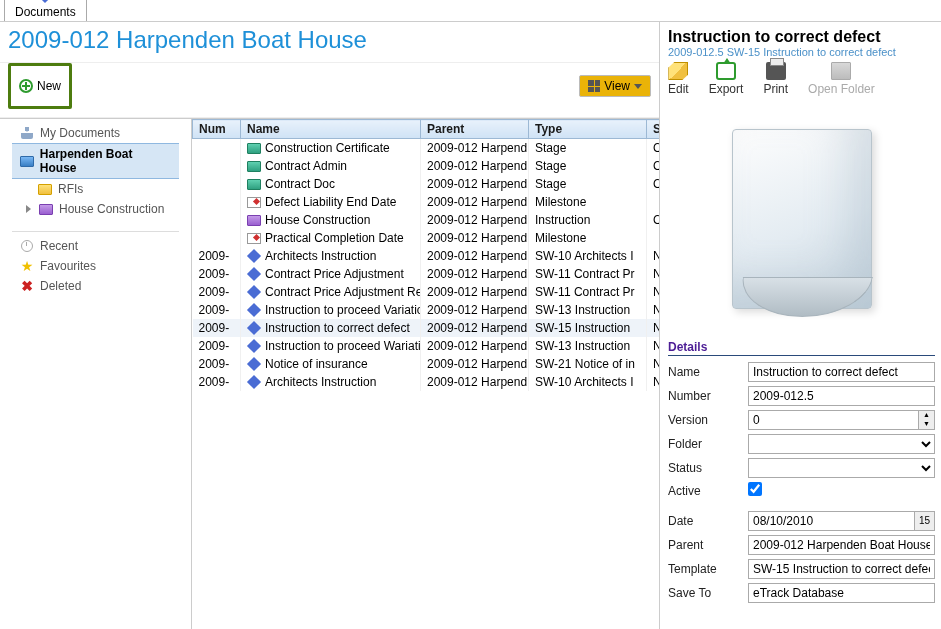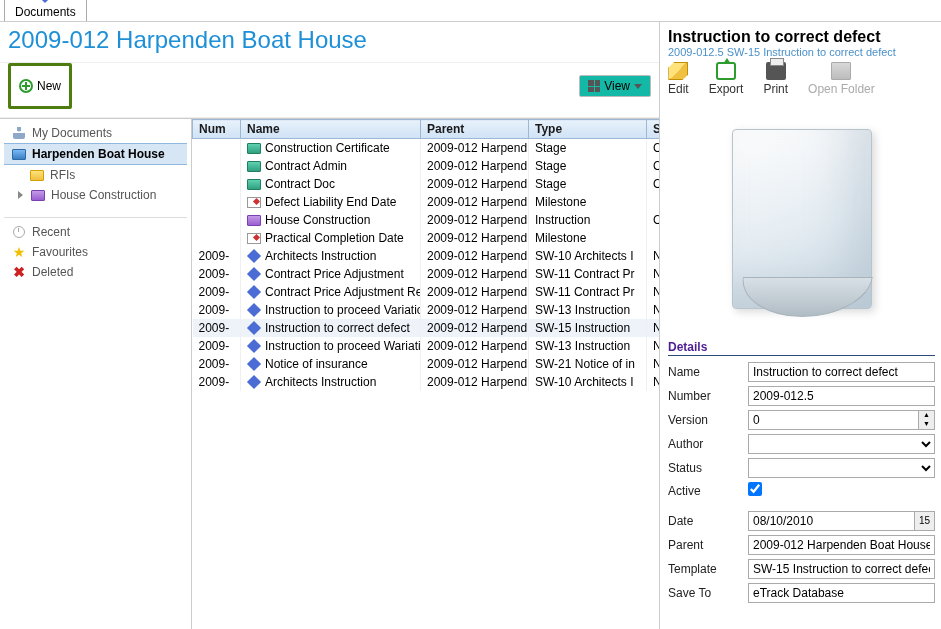--- a/index.html
+++ b/index.html
@@ -16,29 +16,29 @@
   
   .left-col { width: 660px; display: flex; flex-direction: column; border-right: 1px solid #ccc; }
 
   .header-bar { display: flex; align-items: center; justify-content: space-between; padding: 4px 8px 8px 8px; }
   .project-title { font-size: 24px; color: #1e90d8; font-weight: 300; }
   .btn-new { display: flex; align-items: center; gap: 4px; border: 3px solid #4d7c0f; background: #fff; padding: 13px 8px; cursor: pointer; border-radius: 2px; }
   .btn-new .plus-circle { width: 14px; height: 14px; border: 2px solid #2e9b2e; border-radius: 50%; position: relative; }
   .btn-new .plus-circle::before, .btn-new .plus-circle::after { content: ""; position: absolute; background: #2e9b2e; }
   .btn-new .plus-circle::before { left: 4px; top: 1px; width: 2px; height: 8px; }
   .btn-new .plus-circle::after { top: 4px; left: 1px; height: 2px; width: 8px; }
-  .btn-view { display: flex; align-items: center; gap: 4px; border: 1px solid #bbb; background: #14b8a6; padding: 3px 8px; cursor: pointer; border-radius: 2px; }
+  .btn-view { display: flex; align-items: center; gap: 4px; border: 1px solid #bbb; background: #eab308; padding: 3px 8px; cursor: pointer; border-radius: 2px; }
   .grid-icon { width: 12px; height: 12px; display: grid; grid-template: 1fr 1fr / 1fr 1fr; gap: 1px; }
   .grid-icon span { background: #555; }
   .caret-down { width: 0; height: 0; border-left: 4px solid transparent; border-right: 4px solid transparent; border-top: 5px solid #555; }
 
   .left-body { display: flex; flex: 1; border-top: 1px solid #ccc; overflow: hidden; }
 
   
-  .sidebar { width: 192px; border-right: 1px solid #ccc; padding: 4px 4px; overflow-y: auto; }
+  .sidebar { width: 192px; border-right: 1px solid #ccc; padding: 4px 12px; overflow-y: auto; }
   .tree-item { display: flex; align-items: center; gap: 6px; padding: 3px 8px; cursor: pointer; color: #555; }
   .tree-item.selected { background: #d6e6f5; color: #000; border: 1px solid #8fb8e0; border-left: none; border-right: none; }
   .tree-item .folder { width: 14px; height: 11px; border-radius: 1px; position: relative; }
   .folder.yellow { background: linear-gradient(#ffe27a,#f0c040); border: 1px solid #d4a000; }
   .folder.blue { background: linear-gradient(#7ab8f5,#3a7fc4); border: 1px solid #2f6aa8; }
   .folder.purple { background: linear-gradient(#c49ae8,#9a5fd0); border: 1px solid #7a3fb0; }
   .tree-indent-1 { padding-left: 26px; }
   .tree-sep { height: 8px; }
   .icon-slot { width: 14px; height: 14px; display: flex; align-items: center; justify-content: center; }
   .icon-person { width: 12px; height: 12px; background: radial-gradient(circle at 50% 30%, #8fa8c8 30%, transparent 31%), linear-gradient(#8fa8c8,#8fa8c8); background-size: 100% 60%, 100% 50%; background-position: top, bottom; background-repeat: no-repeat; border-radius: 2px; }
@@ -334,21 +334,21 @@
 
         <label>Version</label>
         <div class="spinner">
           <input type="text" value="0" style="">
           <div class="spin-btns">
               <span>▲</span>
               <span>▼</span>
             </div>
         </div>
 
-        <label>Author</label>
+        <label>Folder</label>
         <select><option></option></select>
 
         <label>Status</label>
         <select><option></option></select>
 
         <label>Active</label>
         <div class="checkbox-cell"><input type="checkbox" checked="" style=""></div>
       </div>
 
       <div class="form-grid">

